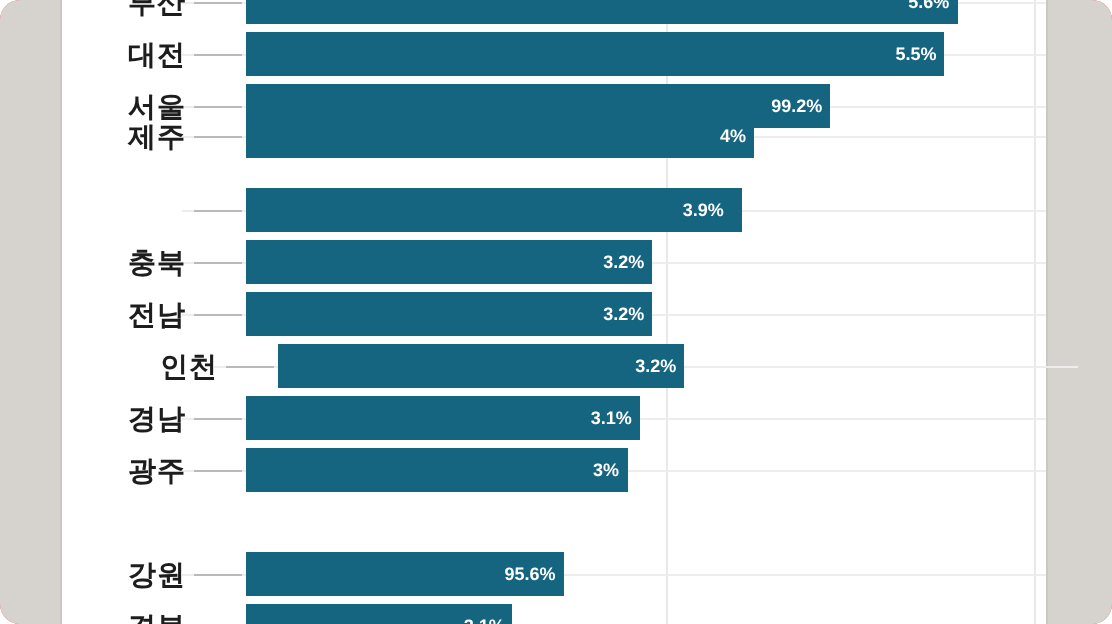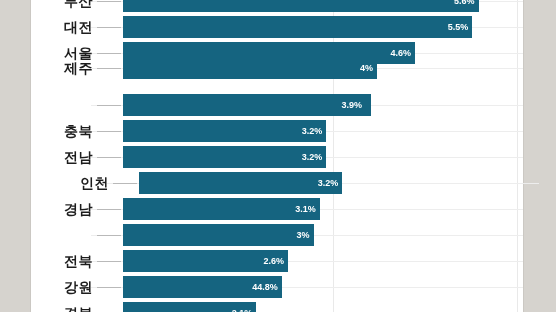--- a/index.html
+++ b/index.html
@@ -12,20 +12,21 @@
     height: 312px;
     overflow: hidden;
     font-family: "Liberation Sans", "DejaVu Sans", sans-serif;
   }
   #screenshot {
     position: relative;
     width: 556px;
     height: 312px;
     background: #ef4444;
     overflow: hidden;
+    border-radius: 10px;
   }
   
   .page-surface {
     position: absolute;
     left: 31px;
     top: 0;
     width: 492px;
     height: 312px;
     background: #ffffff;
   }
@@ -148,21 +149,21 @@
           <div class="row-label">대전</div>
           <div class="row-tick"></div>
           <div class="bar" style="width: 349.25px; background: rgb(21, 100, 128);"></div>
           <div class="bar-value" style="left: 407.25px; width: 30px; text-align: right;">5.5%</div>
         </div>
         <div class="row" style="top: 40px;">
           <div class="row-hgrid"></div>
           <div class="row-label">서울</div>
           <div class="row-tick"></div>
           <div class="bar" style="width: 292.1px; background: rgb(21, 100, 128);"></div>
-          <div class="bar-value" style="left: 350.1px; width: 30px; text-align: right;">4.6%</div>
+          <div class="bar-value" style="left: 350.1px; width: 30px; text-align: right;">99.2%</div>
         </div>
         <div class="row" style="top: 55px;">
           <div class="row-hgrid"></div>
           <div class="row-label">제주</div>
           <div class="row-tick"></div>
           <div class="bar" style="width: 254px; background: rgb(21, 100, 128);"></div>
           <div class="bar-value" style="left: 312px; width: 30px; text-align: right;">4%</div>
         </div>
         <div class="row" style="top: 92px;">
           <div class="row-hgrid"></div>
@@ -193,37 +194,31 @@
         </div>
         <div class="row" style="top: 196px;">
           <div class="row-hgrid"></div>
           <div class="row-label">경남</div>
           <div class="row-tick"></div>
           <div class="bar" style="width: 196.85px; background: rgb(21, 100, 128);"></div>
           <div class="bar-value" style="left: 254.85px; width: 30px; text-align: right;">3.1%</div>
         </div>
         <div class="row" style="top: 222px;">
           <div class="row-hgrid"></div>
+          <div class="row-label">광주</div>
           <div class="row-tick"></div>
           <div class="bar" style="width: 190.5px; background: rgb(21, 100, 128);"></div>
           <div class="bar-value" style="left: 248.5px; width: 30px; text-align: right;">3%</div>
         </div>
-        <div class="row" style="top: 248px;">
-          <div class="row-hgrid"></div>
-          <div class="row-label">전북</div>
-          <div class="row-tick"></div>
-          <div class="bar" style="width: 165.1px; background: rgb(21, 100, 128);"></div>
-          <div class="bar-value" style="left: 223.1px; width: 30px; text-align: right;">2.6%</div>
-        </div>
         <div class="row" style="top: 274px;">
           <div class="row-hgrid"></div>
           <div class="row-label">강원</div>
           <div class="row-tick"></div>
           <div class="bar" style="width: 158.75px; background: rgb(21, 100, 128);"></div>
-          <div class="bar-value" style="left: 216.75px; width: 30px; text-align: right;">44.8%</div>
+          <div class="bar-value" style="left: 216.75px; width: 30px; text-align: right;">95.6%</div>
         </div>
         <div class="row" style="top: 300px;">
           <div class="row-label">경북</div>
           <div class="bar" style="width: 133.35px; background: rgb(21, 100, 128);"></div>
           <div class="bar-value" style="left: 191.35px; width: 30px; text-align: right;">2.1%</div>
         </div>
       </div>
   </div>
 
 </div>

